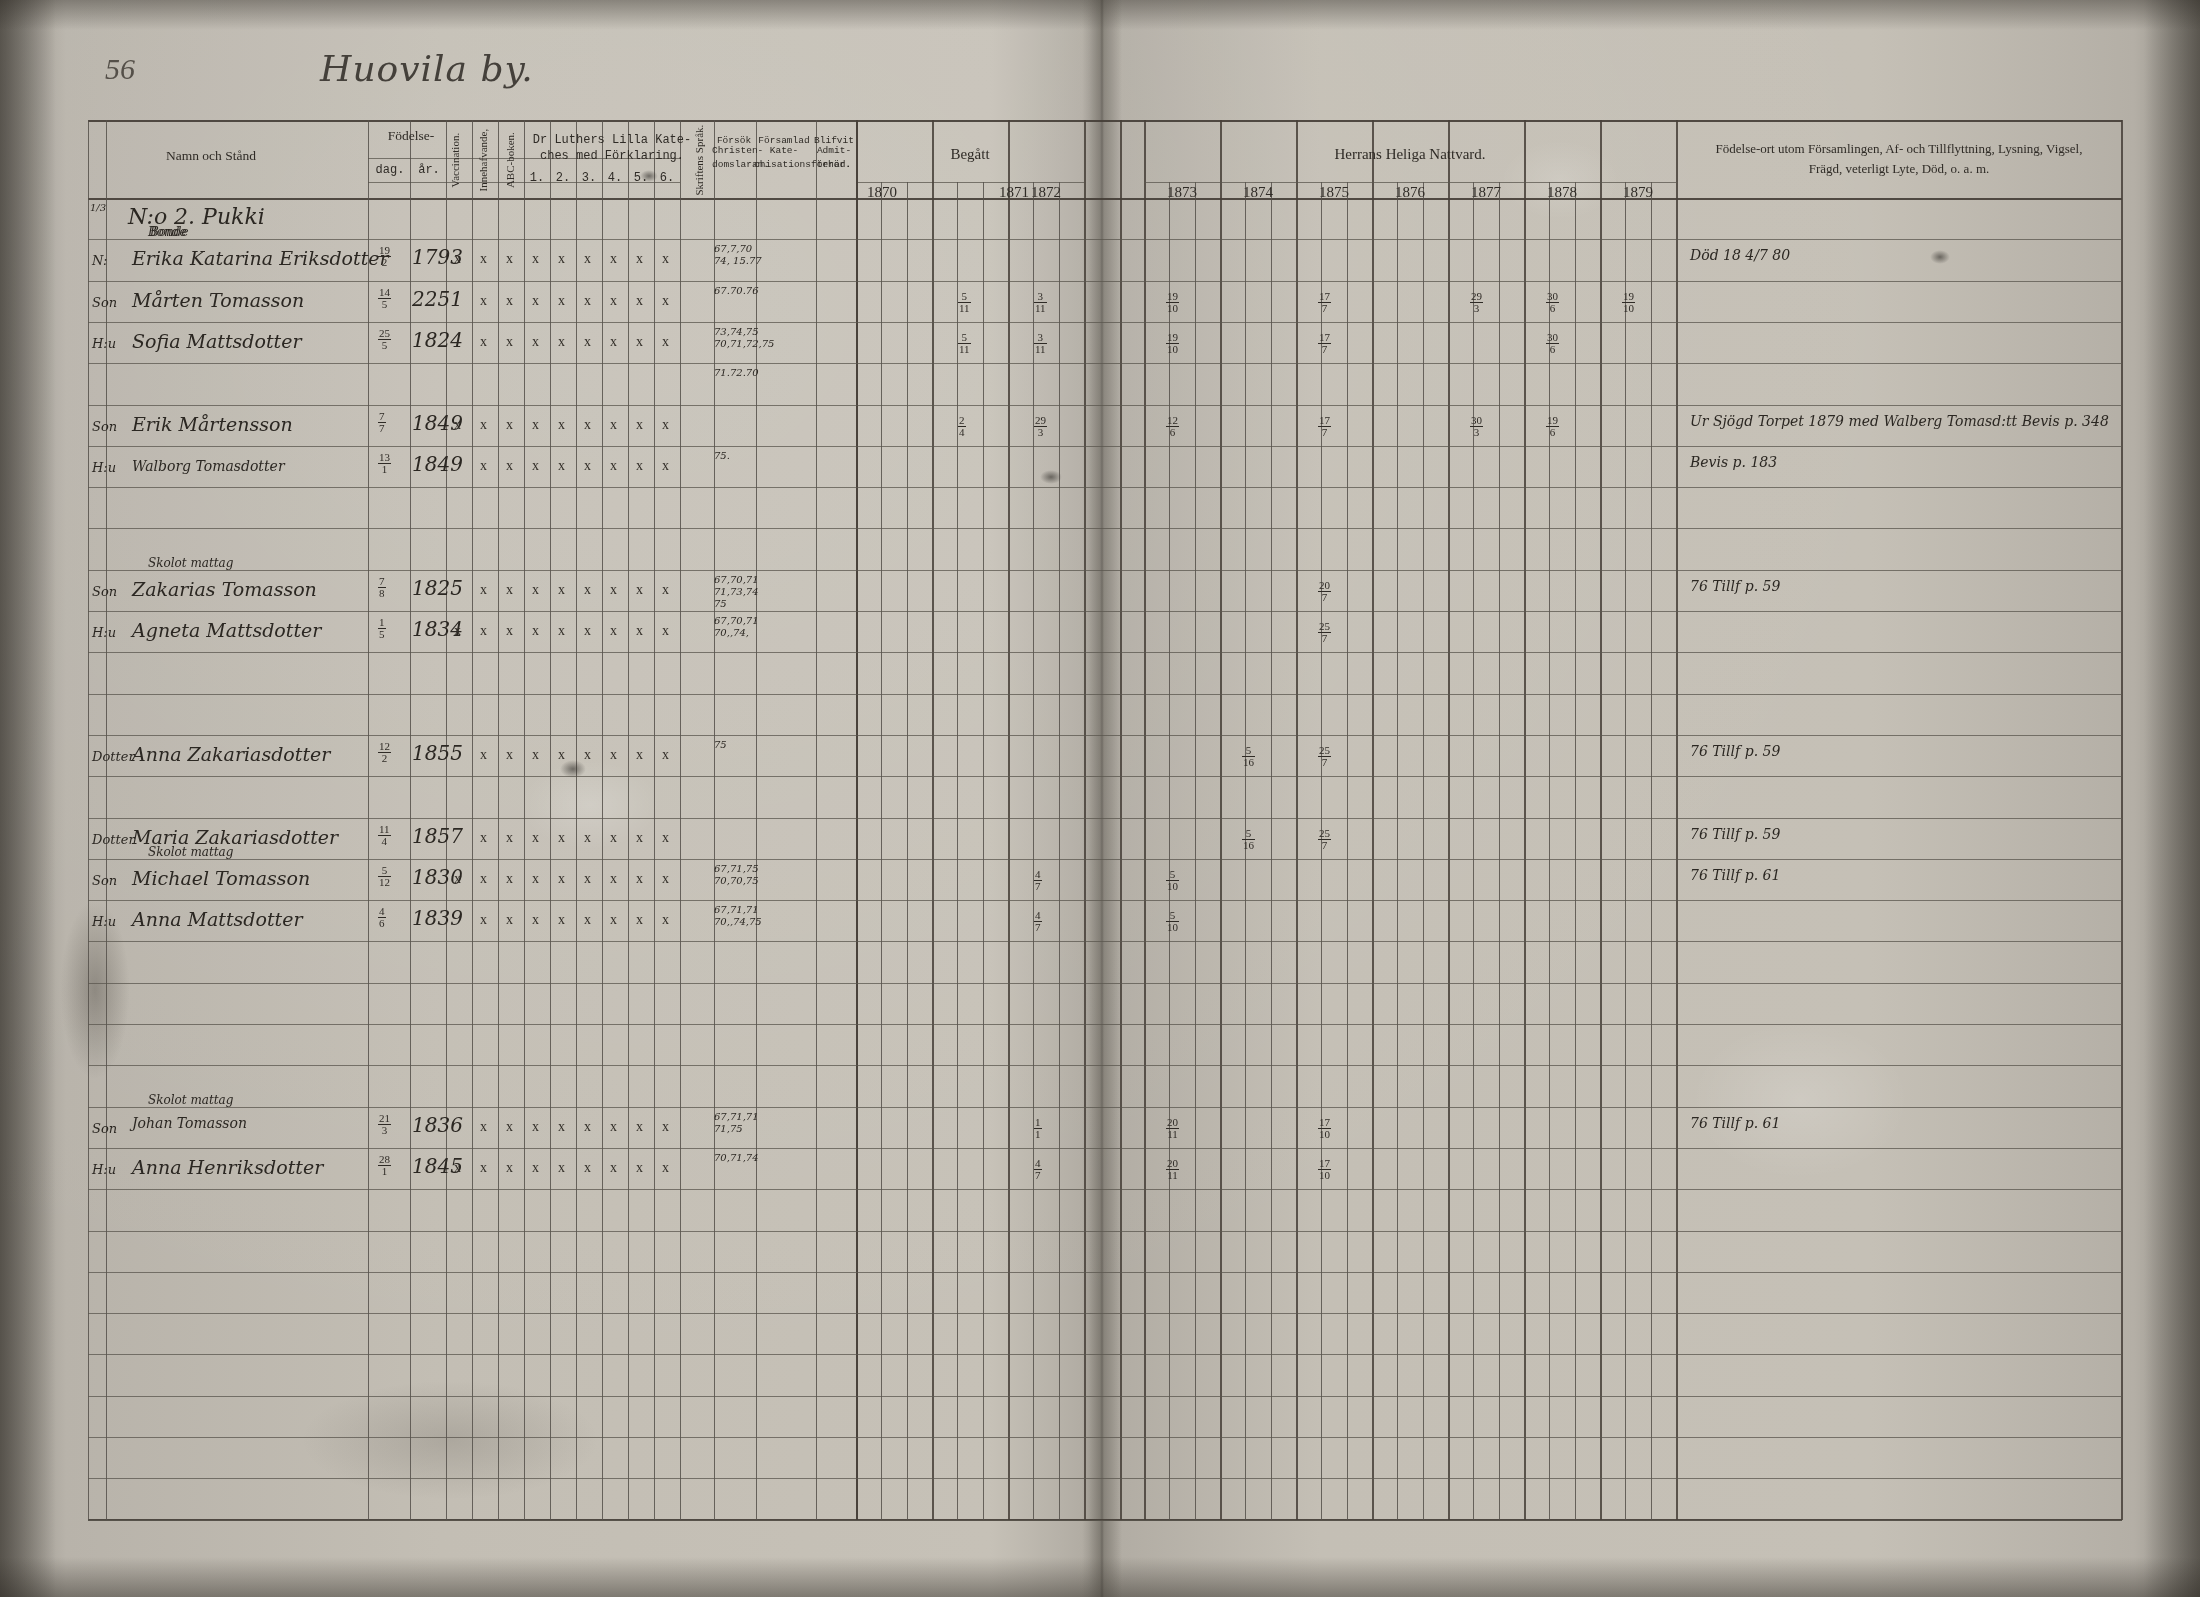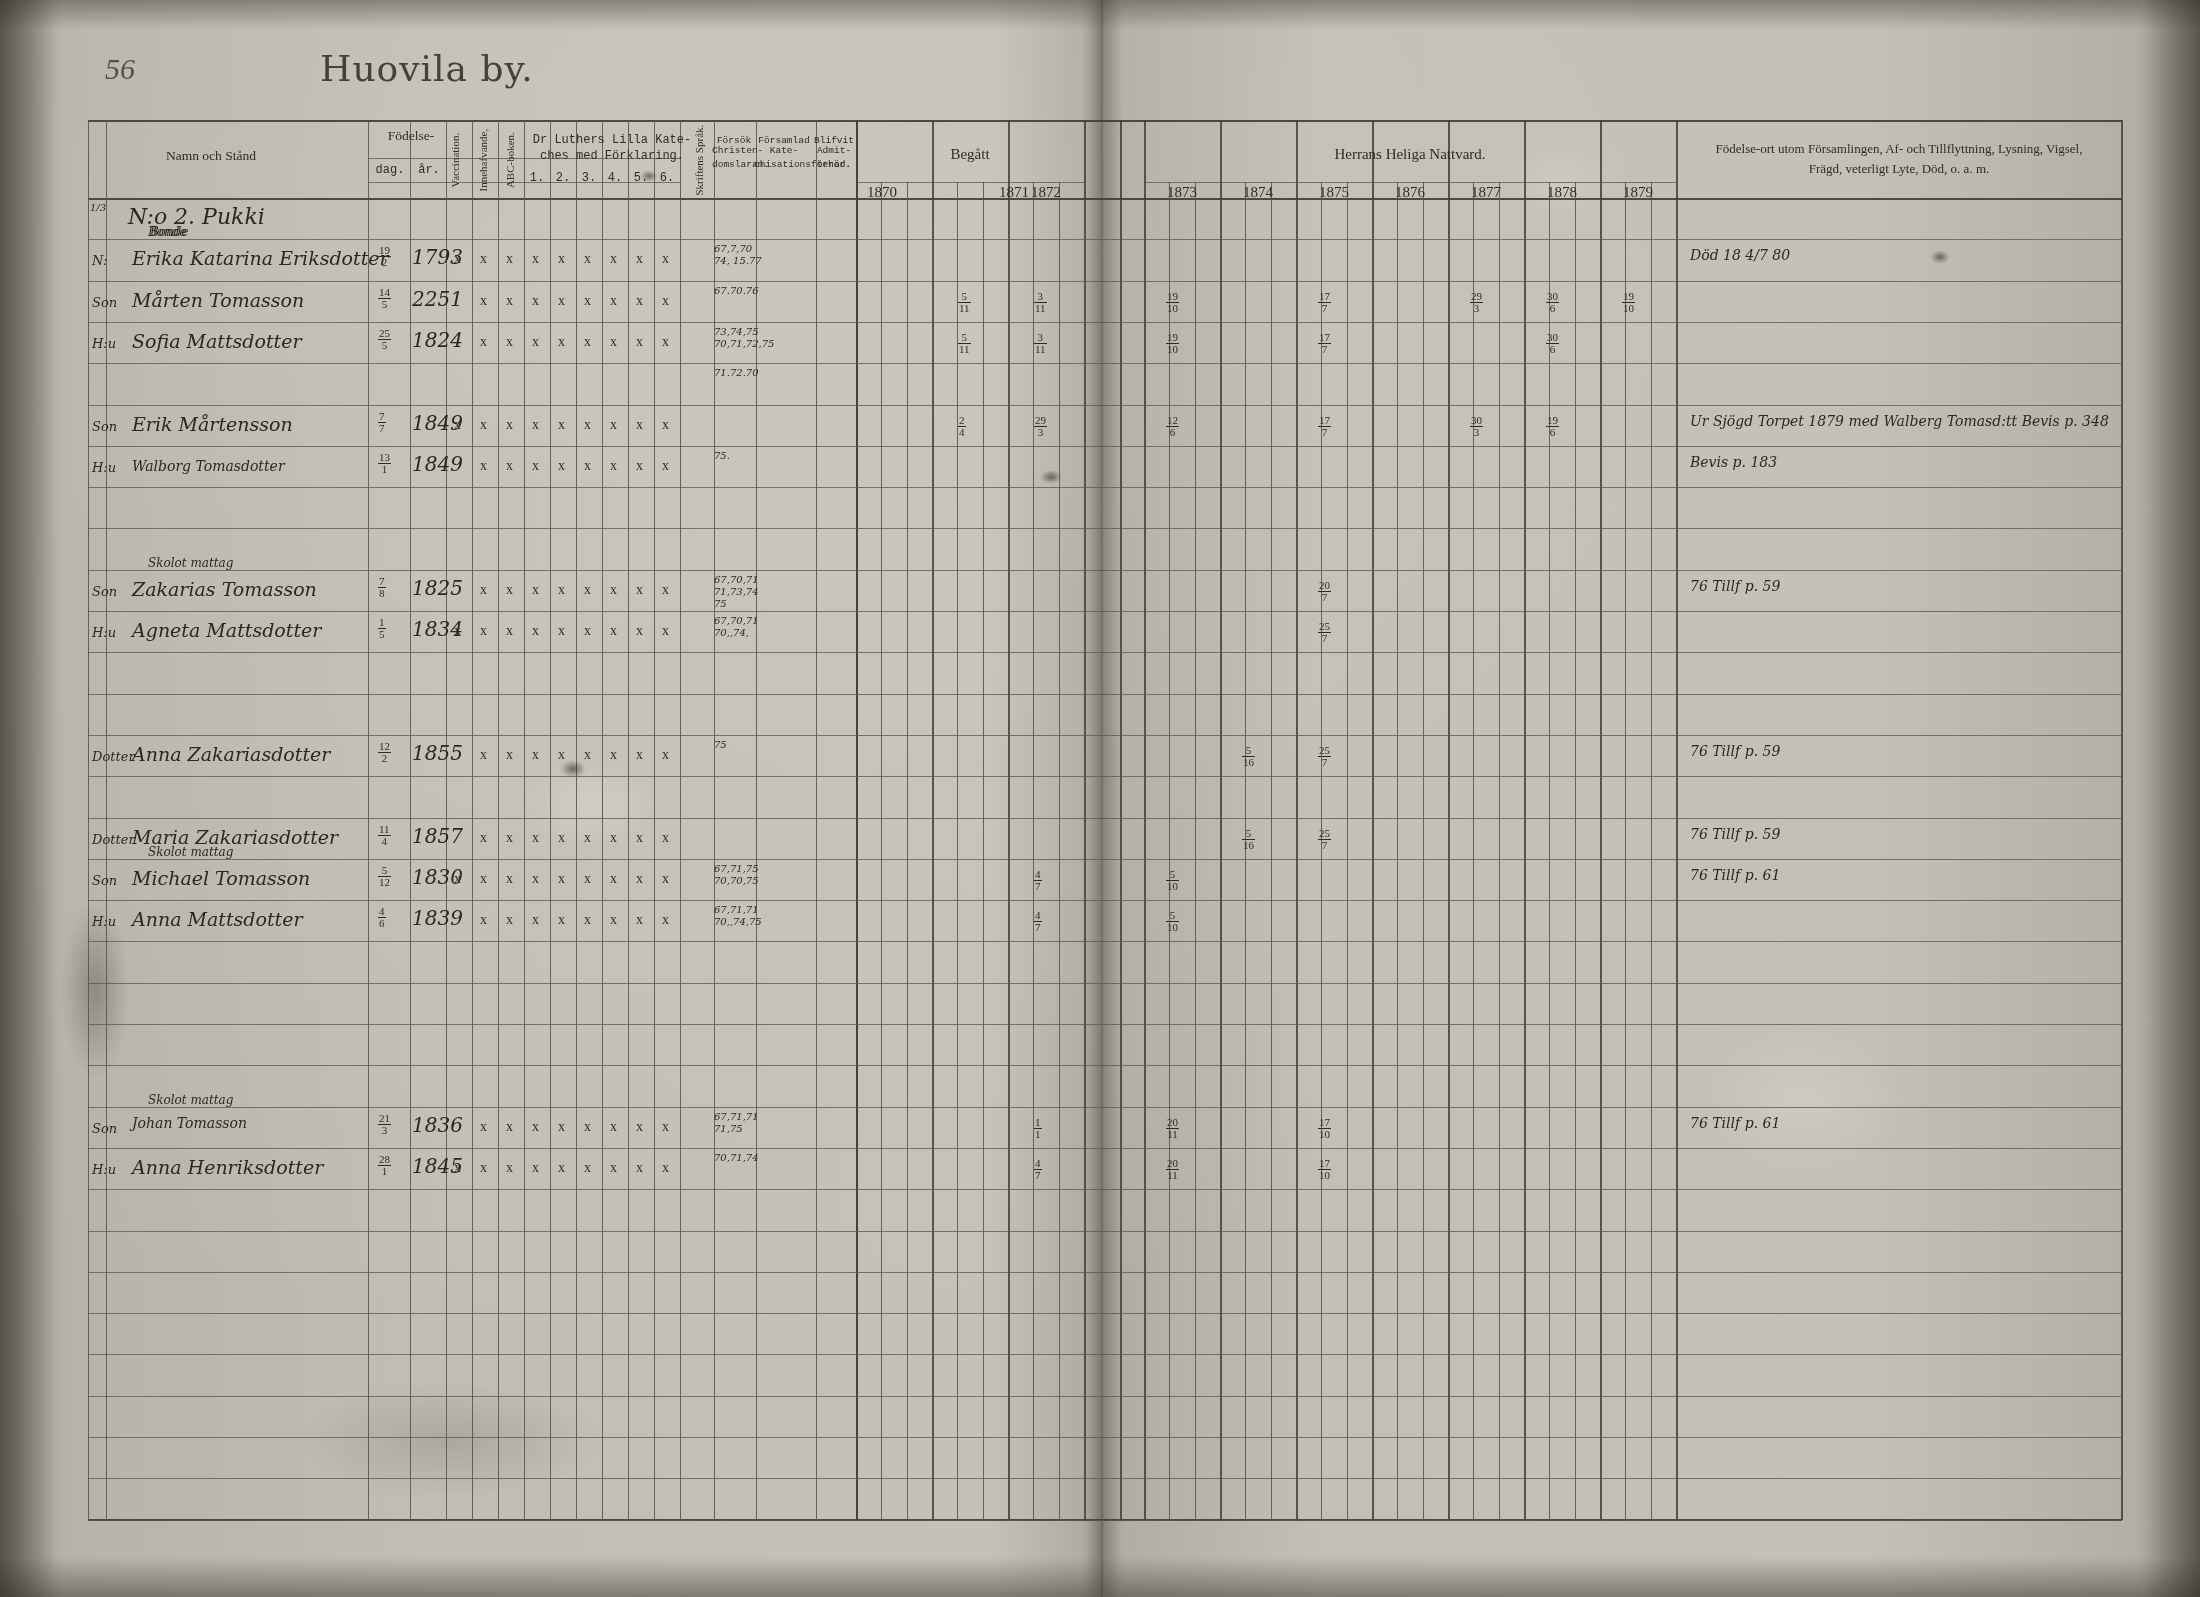--- a/index.html
+++ b/index.html
@@ -22,21 +22,21 @@
   .s4{left:1500px;top:140px;width:120px;height:80px;background:radial-gradient(ellipse,rgba(255,255,255,.14),rgba(255,255,255,0) 70%);}
   .s5{left:300px;top:1380px;width:300px;height:120px;background:radial-gradient(ellipse,rgba(70,65,58,.18),rgba(0,0,0,0) 70%);}
   .gutter{position:absolute;left:1082px;top:0;width:40px;height:1597px;
     background:linear-gradient(90deg,rgba(80,76,68,0) 0%,rgba(80,76,68,.35) 45%,rgba(60,56,50,.5) 50%,rgba(80,76,68,.3) 55%,rgba(80,76,68,0) 100%);}
   .edge-l{position:absolute;left:0;top:0;width:56px;height:1597px;background:linear-gradient(90deg,rgba(40,36,30,.55),rgba(40,36,30,0));}
   .edge-r{position:absolute;right:0;top:0;width:56px;height:1597px;background:linear-gradient(270deg,rgba(40,36,30,.5),rgba(40,36,30,0));}
   .edge-t{position:absolute;left:0;top:0;width:2200px;height:30px;background:linear-gradient(180deg,rgba(40,36,30,.4),rgba(40,36,30,0));}
   .edge-b{position:absolute;left:0;bottom:0;width:2200px;height:40px;background:linear-gradient(0deg,rgba(40,36,30,.45),rgba(40,36,30,0));}
 
   .folio{position:absolute;left:105px;top:52px;font-size:30px;color:#3b3630;font-family:"Liberation Serif",serif;font-style:italic;opacity:.8;}
-  .village{position:absolute;left:320px;top:48px;font-size:36px;color:#2e2a25;font-family:"DejaVu Serif",serif;opacity:.85;letter-spacing:1px;}
+  .village{position:absolute;left:320px;top:48px;font-size:36px;color:#2e2a25;font-style:italic;font-family:"DejaVu Serif",serif;opacity:.85;letter-spacing:1px;}
   .ledger{position:absolute;left:88px;top:120px;width:2034px;height:1400px;}
   .grid{position:absolute;left:0;top:0;width:100%;height:100%;}
   .vl{position:absolute;top:0;width:1px;background:#55504a;opacity:.85;}
   .vl.thick{width:2px;background:#463f38;}
   .hl{position:absolute;left:0;width:100%;height:1px;background:#5a554e;opacity:.75;}
   .hl.thick{height:2px;background:#423c35;opacity:.9;}
 
   .hdr{position:absolute;color:#2f2b26;font-size:13.5px;line-height:1.12;text-align:center;font-family:"Liberation Serif",serif;}
   .hdr.sm{font-size:12px;font-family:Liberation Mono, monospace;}
   .hdr.rot{transform-origin:center center;white-space:nowrap;}

